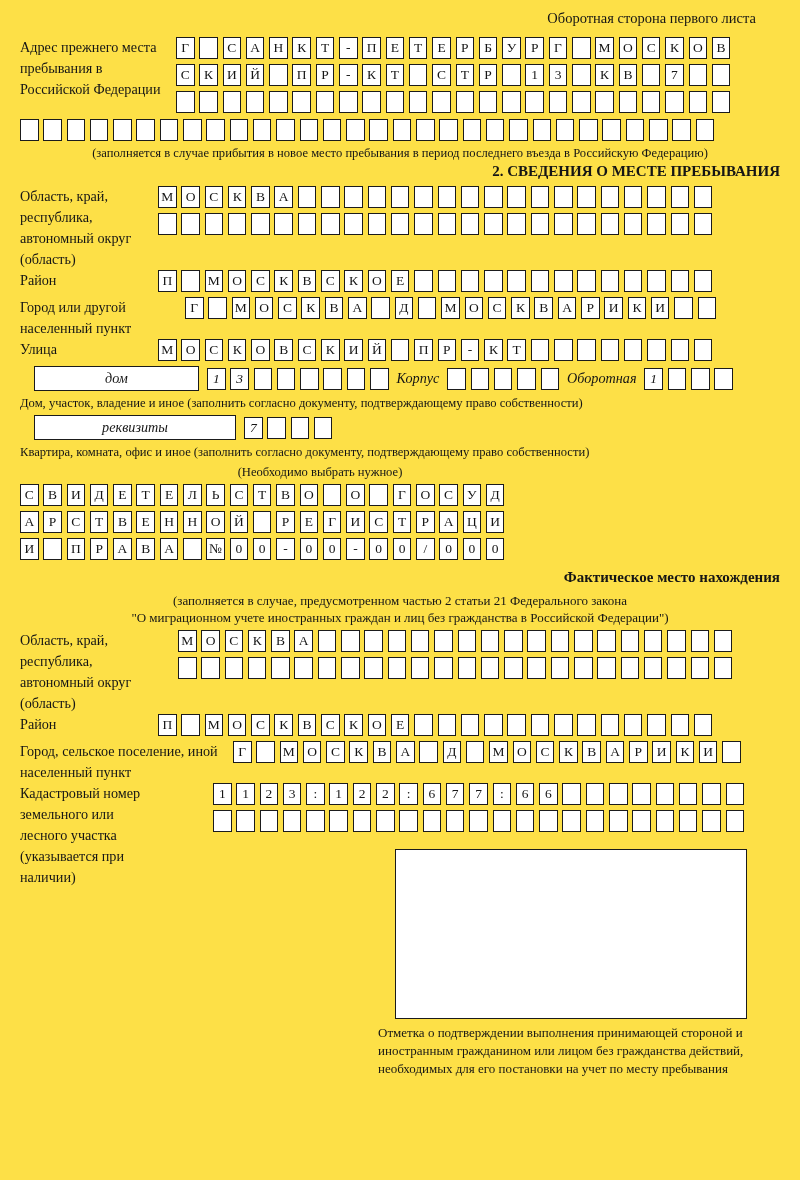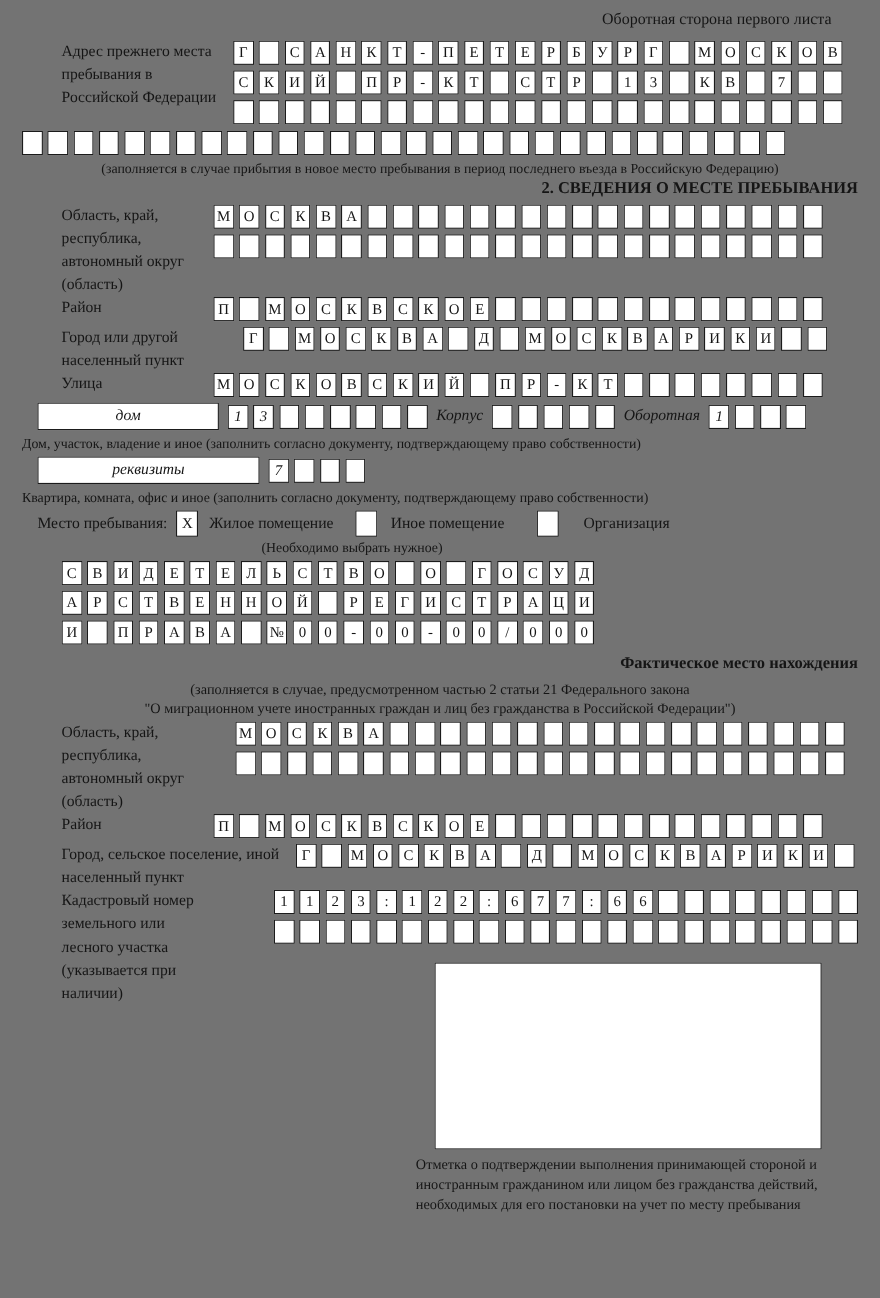--- a/index.html
+++ b/index.html
@@ -1,25 +1,25 @@
 <!DOCTYPE html>
 <html><head>
 <meta charset="utf-8">
 <style>
   html,body{margin:0;padding:0;background:#ffffff;}
   .page{
     position:relative; width:800px; height:1180px; overflow:hidden;
     box-sizing:border-box; padding:10px 20px 0 20px;
     font-family:"Liberation Serif","DejaVu Serif",serif;
-    color:#151515; background:#737373;
+    color:#151515; background:#fde047;
   }
   .hdr{ text-align:right; font-size:14.5px; padding-right:24px; margin-bottom:10px; }
 
   
-  .field{ display:flex; align-items:flex-start;margin-left:36px; }
+  .field{ display:flex; align-items:flex-start; }
   .label{ flex:none; width:138px; font-size:14.2px; line-height:21px; padding-right:14px; box-sizing:border-box; }
   .gridcol{ flex:none; }
   .cells{ display:flex; gap:4.8px; margin-bottom:5px; }
   .cell{
     flex:none; width:16.5px; height:20px; border:1.6px solid #1b1b1b;
     display:flex; align-items:center; justify-content:center;
     font-size:13.5px; line-height:20px; background:#fff;
   }
   .note{ font-size:12.6px; line-height:16px; }
   .note-center{ text-align:center; }
@@ -382,29 +382,20 @@
     <div class="lblbox kvart">реквизиты</div>
     <div class="cells" style="margin-bottom:0">
         <span class="cell">7</span>
         <span class="cell"></span>
         <span class="cell"></span>
         <span class="cell"></span>
       </div>
   </div>
   <div class="note ln-note">Квартира, комната, офис и иное (заполнить согласно документу, подтверждающему право собственности)</div>
 
-  <div class="chk-row">
-    <span>Место пребывания:</span>
-    <span class="chk" style="margin-left:8px">X</span>
-    <span style="margin-left:10px">Жилое помещение</span>
-    <span class="chk" style="margin-left:20px"></span>
-    <span style="margin-left:12px">Иное помещение</span>
-    <span class="chk" style="margin-left:30px"></span>
-    <span style="margin-left:22px">Организация</span>
-  </div>
   <div class="note chk-note">(Необходимо выбрать нужное)</div>
 
   <div class="field f-doc">
     <div class="gridcol">
       <div class="cells">
           <span class="cell">С</span>
           <span class="cell">В</span>
           <span class="cell">И</span>
           <span class="cell">Д</span>
           <span class="cell">Е</span>

